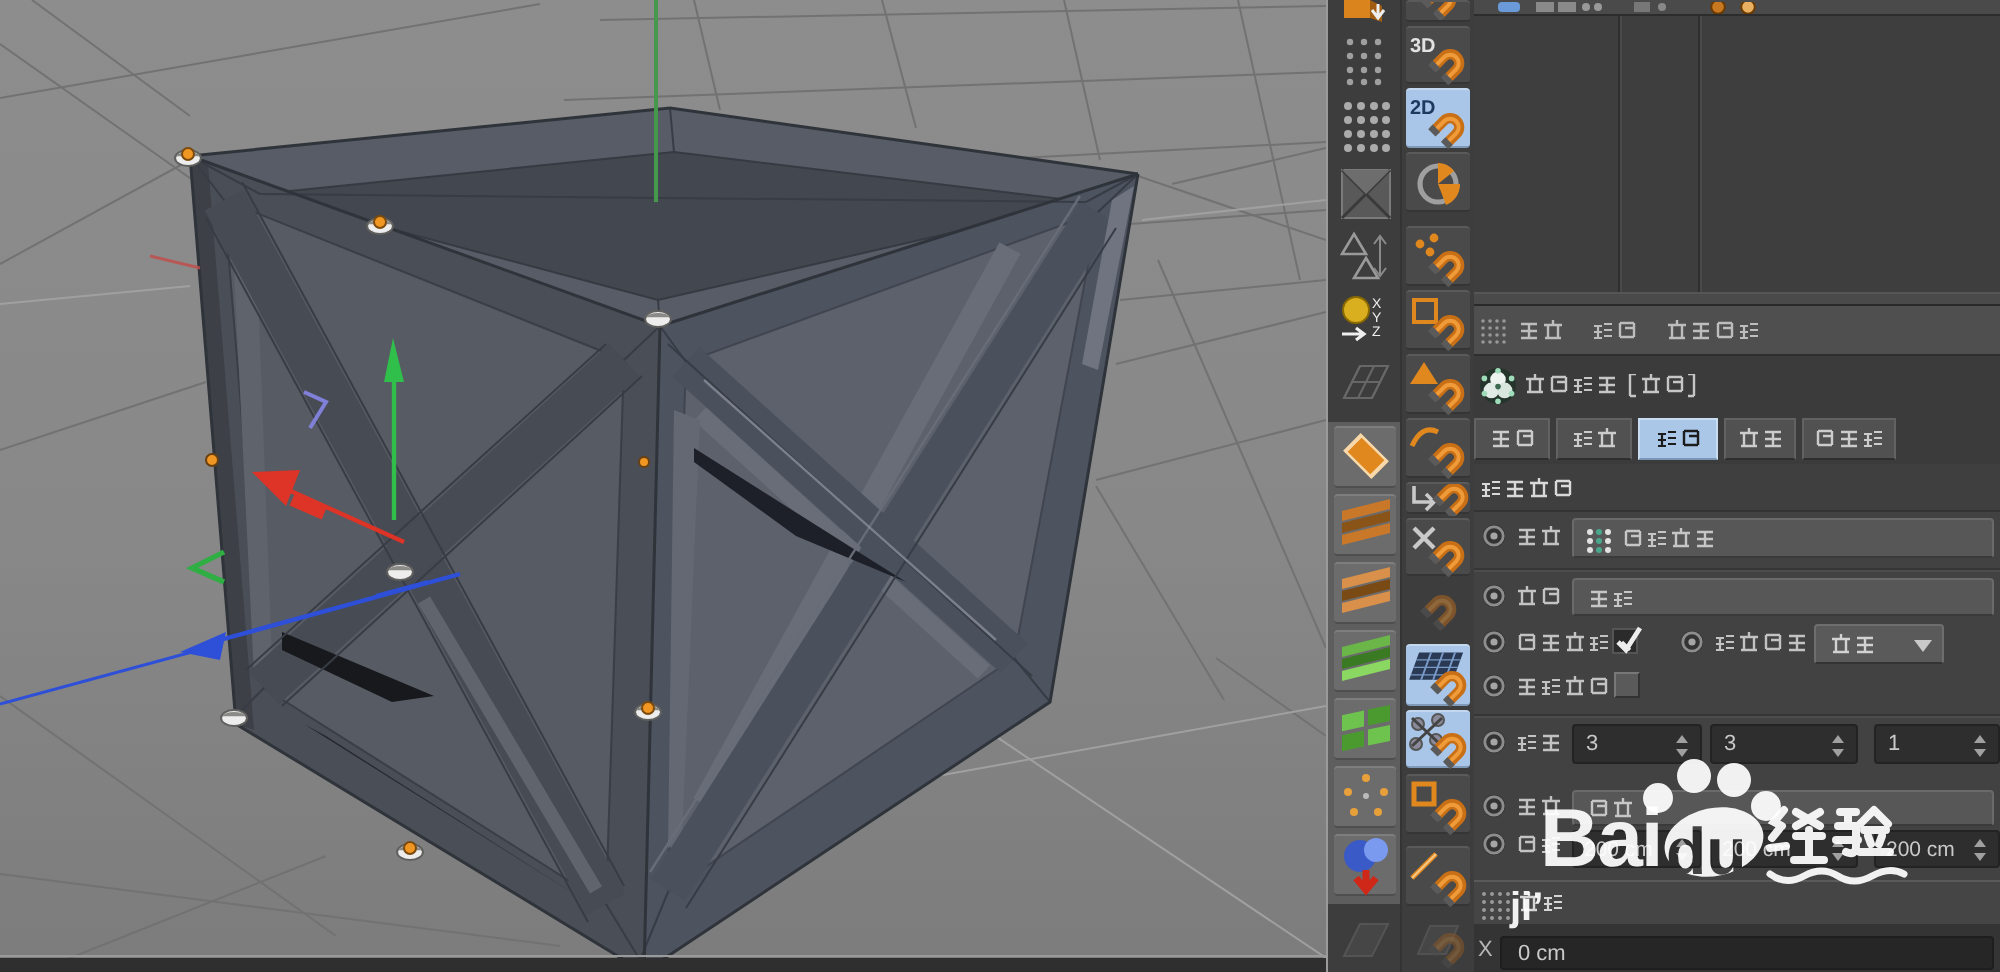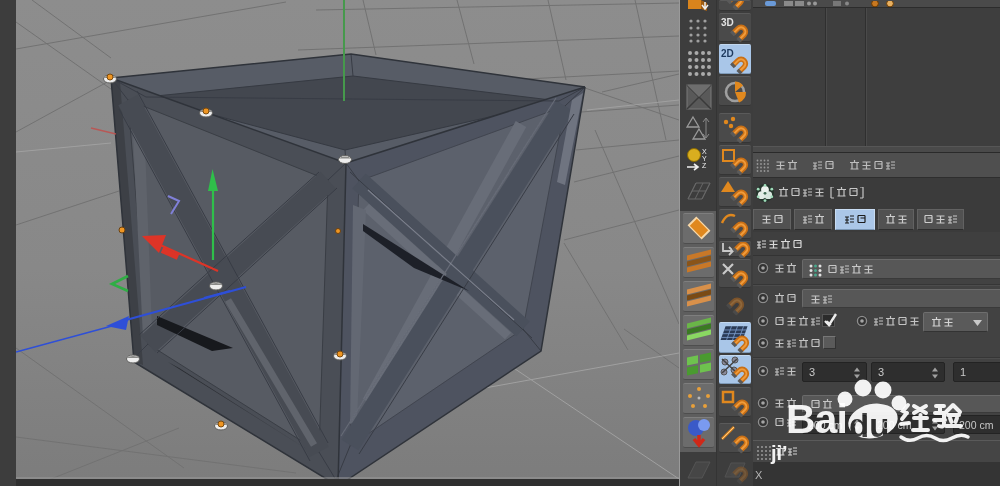--- a/index.html
+++ b/index.html
@@ -1,16 +1,16 @@
 <!DOCTYPE html>
 <html><head><meta charset="utf-8">
 <style>
 html,body{margin:0;padding:0;width:1000px;height:486px;overflow:hidden;background:#3d3d3d;
 font-family:"Liberation Sans",sans-serif;}
-#stage{position:absolute;left:16px;top:0;width:964px;height:486px;border-radius:30px;}
+#stage{position:absolute;left:0;top:0;width:964px;height:486px;border-radius:30px;}
 .abs{position:absolute;}
 #vp{left:0;top:0;width:663px;height:486px;background:#888888;}
 #c1{left:663px;top:0;width:37px;height:486px;background:#3d3d3d;border-left:1px solid #9a9a9a;box-sizing:border-box;}
 #c2{left:700px;top:0;width:37px;height:486px;background:#3d3d3d;border-left:1px solid #343434;box-sizing:border-box;}
 #rp{left:737px;top:0;width:263px;height:486px;background:#3e3e3e;}
 .tile{position:absolute;left:2px;width:32px;border-radius:2px;}
 .t2{background:#4a4a4a;border-top:1px solid #5a5a5a;border-bottom:1px solid #353535;box-sizing:border-box;}
 .sel{background:#a9c6e8 !important;border-top:1px solid #c3d8ef;border-bottom:1px solid #7e9ab8;}
 svg{display:block}
 </style></head>
@@ -763,20 +763,23 @@
         </svg>
    <svg class="abs" style="left:22px;top:5px" width="24" height="11">
           <g stroke="#d5d5d5">
             <use href="#hzB"></use>
             <use href="#hzC" x="12"></use>
           </g>
         </svg>
   </div>
   <div class="abs" style="left:0;top:462px;width:263px;height:24px;background:#343434">
    <span class="abs" style="left:2px;top:7px;font-size:11px;color:#b5b5b5">X</span>
+   <div class="abs" style="left:13px;top:6px;width:247px;height:17px;background:#262626;border:1px solid #1e1e1e;border-radius:2px;box-sizing:border-box">
+          <span class="abs" style="left:8px;top:2px;font-size:11px;color:#c9c9c9">0 cm</span>
+        </div>
   </div>
  </div>
  <div id="wm" class="abs" style="left:0;top:0;width:1000px;height:486px">
       <svg width="1000" height="486">
   <mask id="dumask">
           <rect width="1000" height="486" fill="white"></rect>
           <text x="833" y="437" font-size="33" font-weight="bold" font-family="Liberation Sans,sans-serif" fill="black">du</text>
         </mask>
   <g fill="#ffffff" fill-opacity="0.93">
    <text x="770" y="433" font-size="41" font-weight="bold" font-family="Liberation Sans,sans-serif" letter-spacing="-1">Bai</text>

